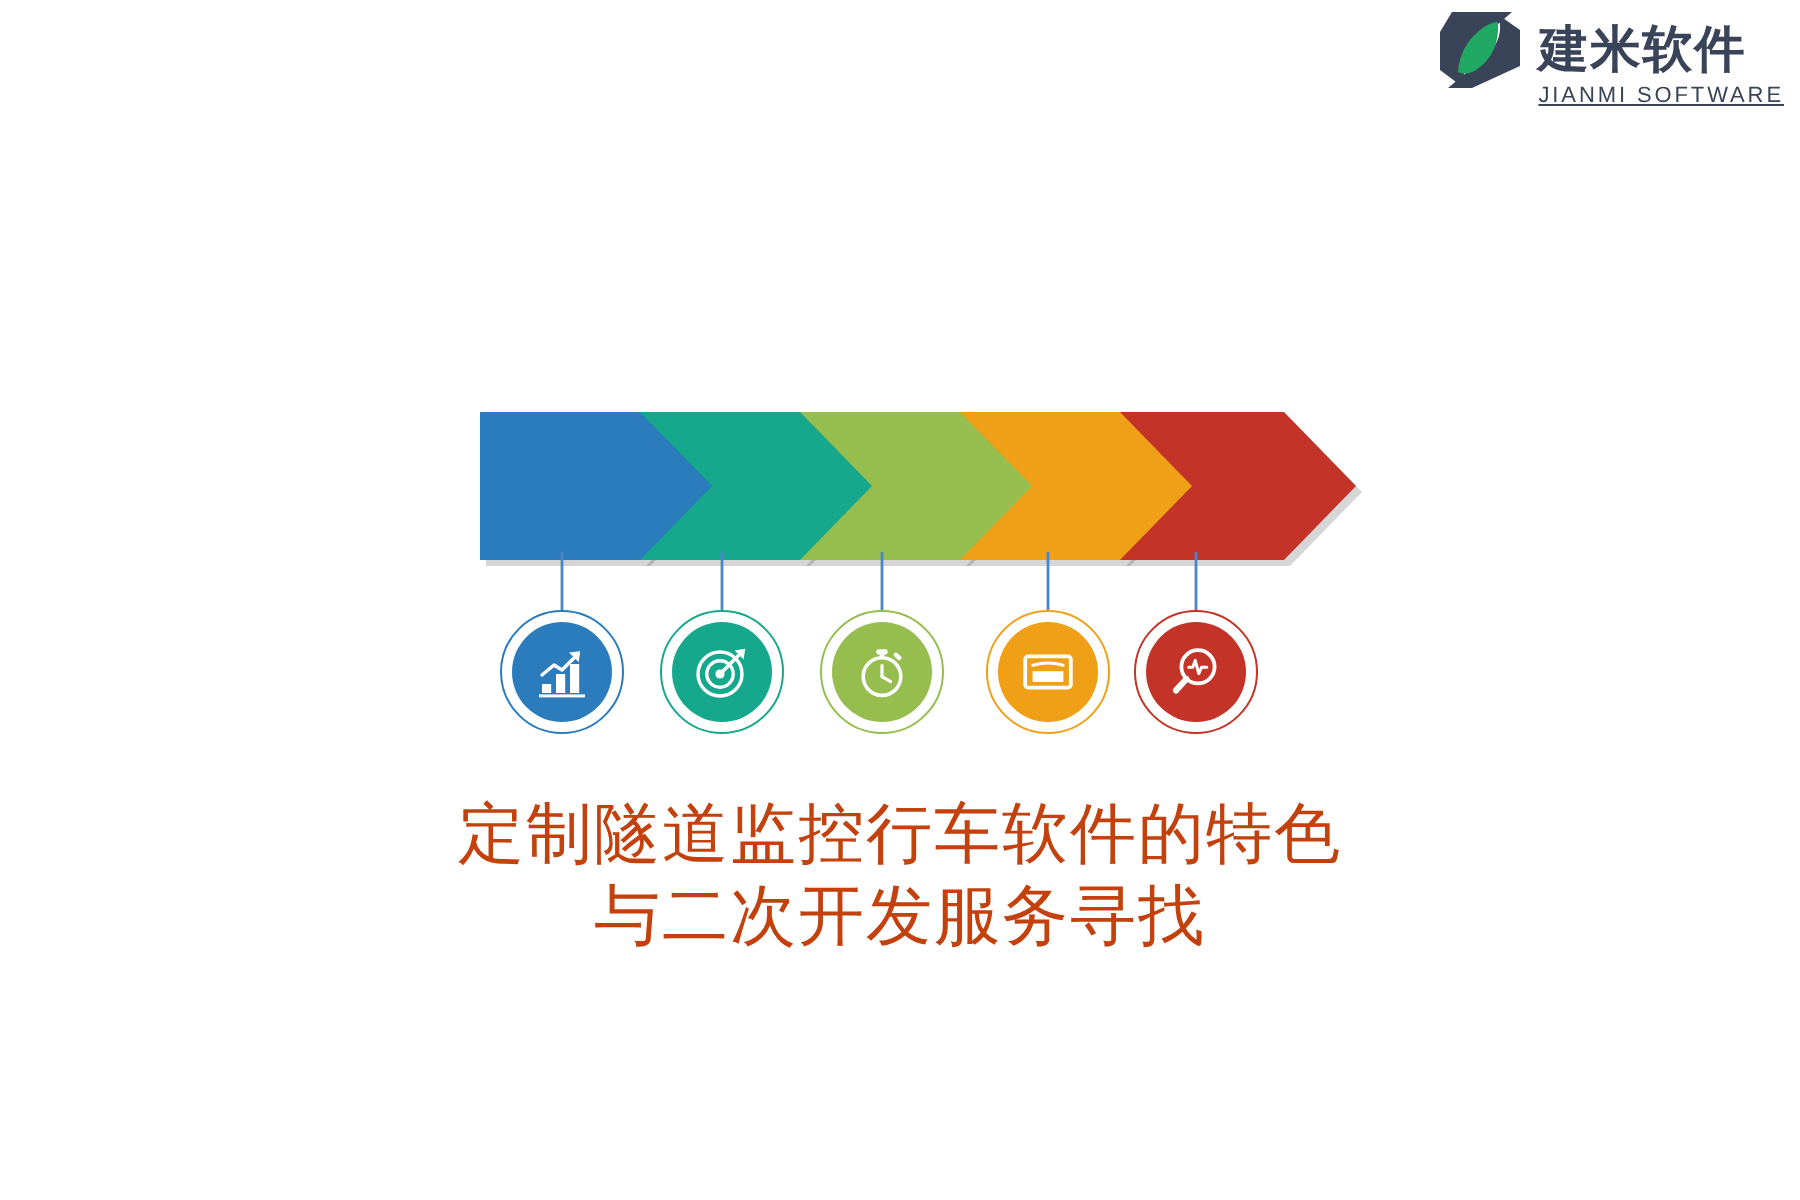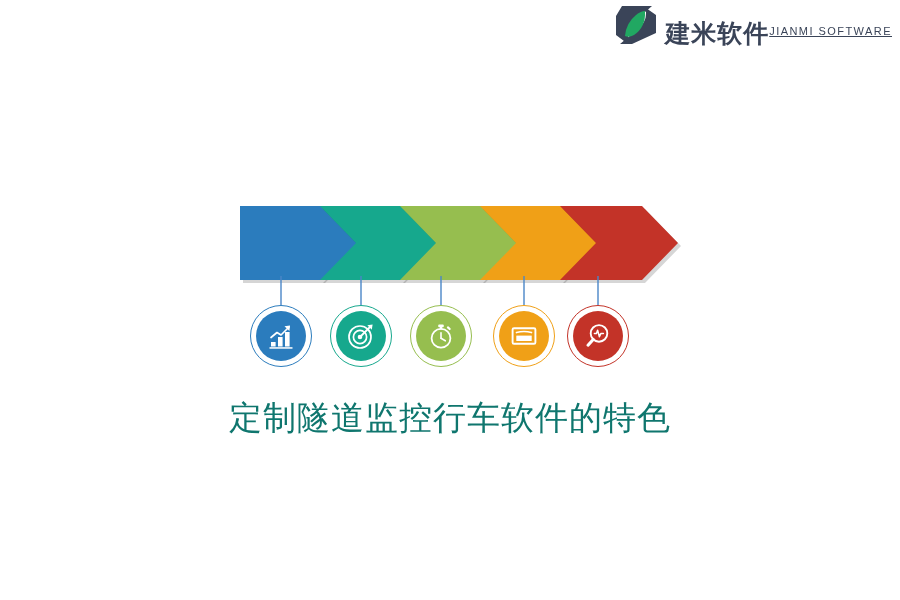--- a/index.html
+++ b/index.html
@@ -32,20 +32,21 @@
   .brand-mark {
     width: 46px;
     height: 46px;
     flex: 0 0 46px;
     margin-right: 7px;
     position: relative;
     top: -1px;
   }
   .brand-text {
     display: flex;
+    flex-direction: column;
     justify-content: flex-end;
     line-height: 1;
     margin-top: 14px;
   }
   .brand-cn {
     font-size: 25px;
     font-weight: bold;
     color: #3a4458;
     letter-spacing: 1px;
     font-family: "Liberation Sans", "DejaVu Sans", sans-serif;
@@ -139,21 +140,21 @@
   }
   .node .glyph svg { display: block; }
 
   
   .headline {
     position: absolute;
     left: 0;
     top: 398px;
     width: 900px;
     text-align: center;
-    color: #0f766e;
+    color: #c2410c;
     font-family: "Liberation Serif", "DejaVu Serif", serif;
     font-size: 33px;
     line-height: 41px;
     letter-spacing: 1px;
     font-weight: normal;
     margin: 0;
   }
   .headline .ln { display: block; white-space: nowrap; }
 </style>
 </head>
@@ -289,13 +290,14 @@
           </svg>
         </span>
       </span>
     </div>
 
   </div>
 </div>
 
 <h1 class="headline">
   <span class="ln">定制隧道监控行车软件的特色</span>
+  <span class="ln">与二次开发服务寻找</span>
 </h1>
 
 </body></html>

